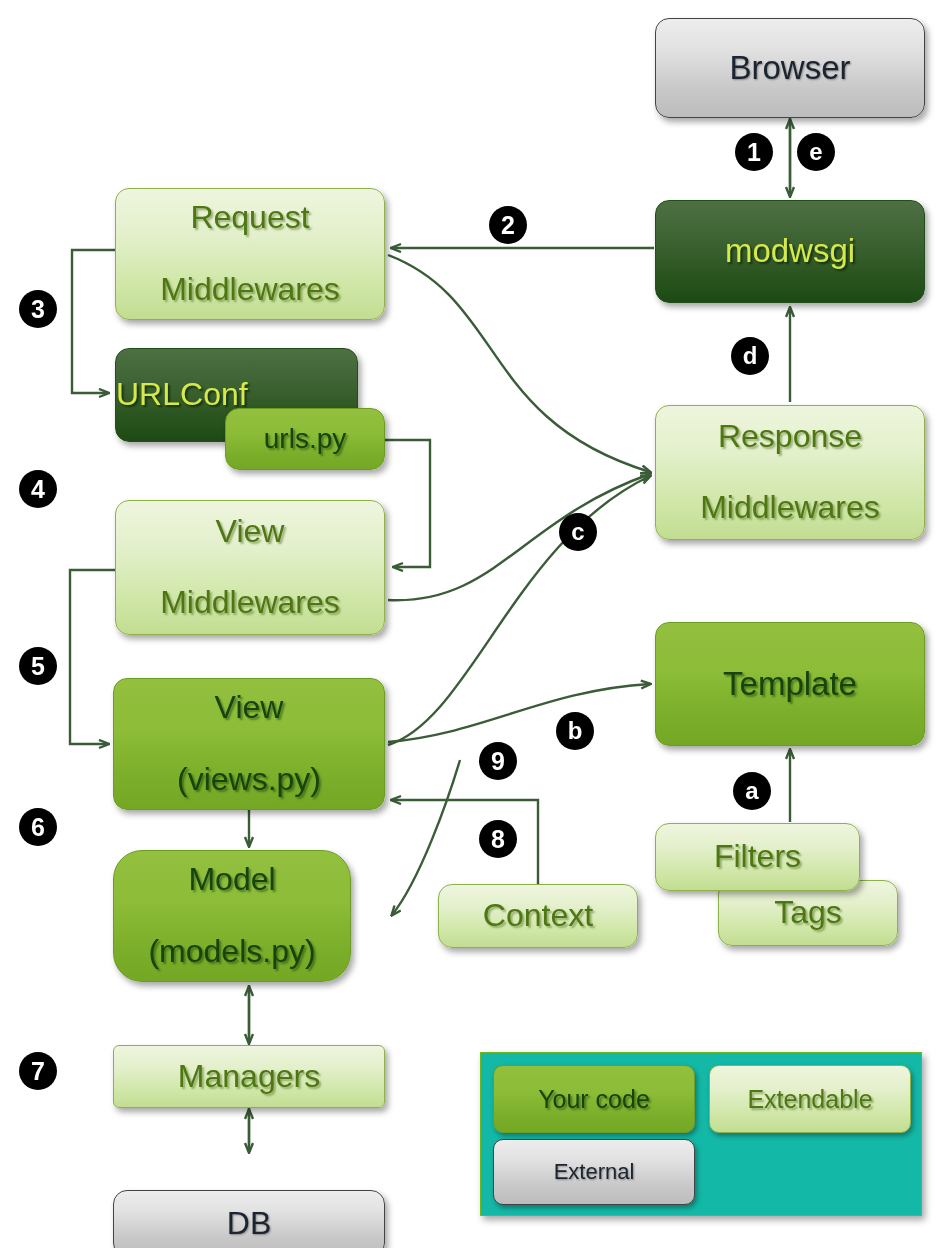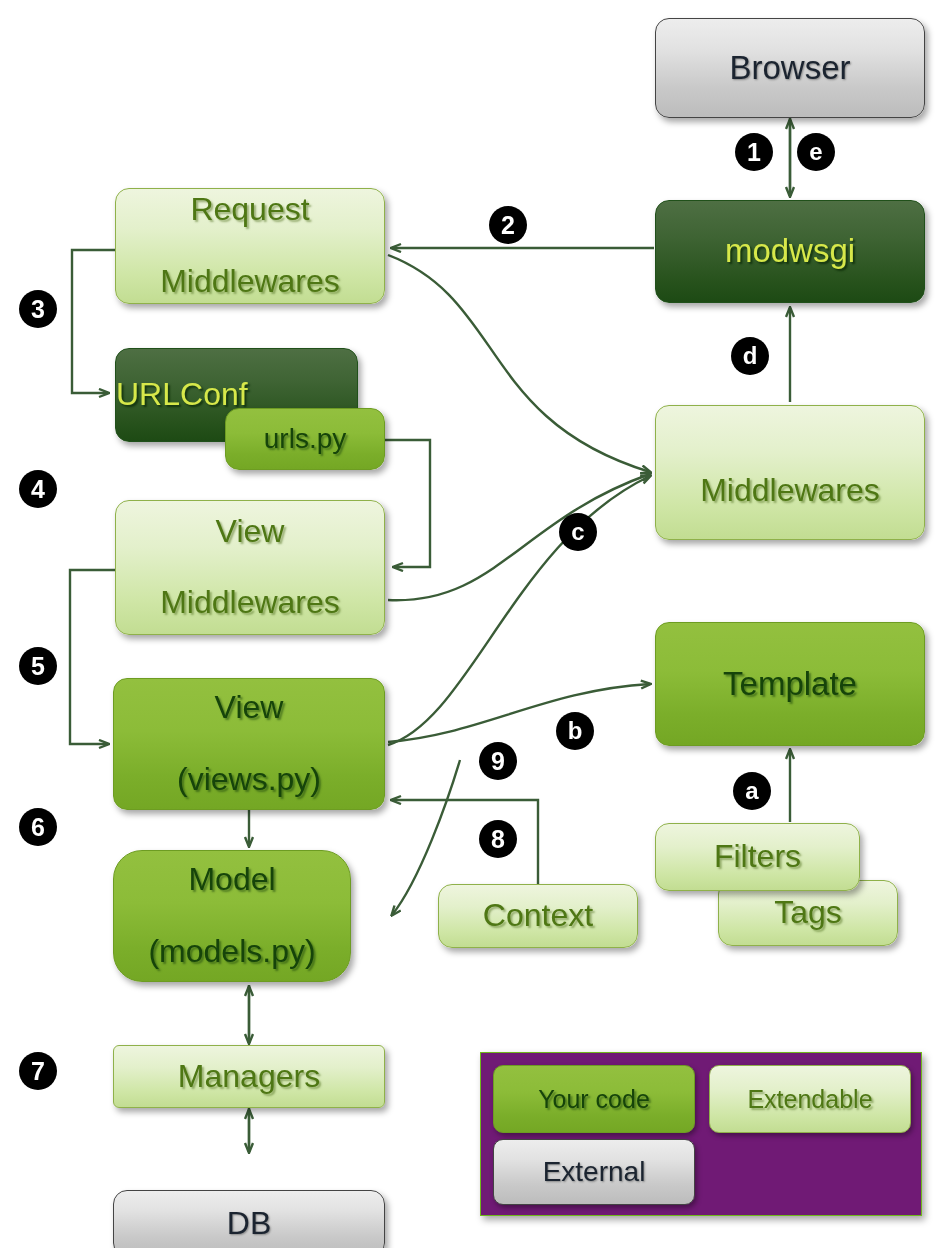--- a/index.html
+++ b/index.html
@@ -57,21 +57,21 @@
     font-weight:700;
     z-index:40;
     line-height:1;
     font-family:"Liberation Sans",sans-serif;
   }
   .badge.letter{font-size:24px;}
 
   
   #legend{
     position:absolute;
-    background:#701a75;
+    background:#14b8a6;
     border:1px solid #6fb81b;
     box-shadow:3px 4px 7px rgba(0,0,0,0.35);
     z-index:6;
   }
   #legend .node{box-shadow:2px 3px 5px rgba(0,0,0,0.35);border-radius:10px;}
 
   svg#wires{position:absolute;left:0;top:0;width:950px;height:1248px;z-index:2;}
   svg#wires path, svg#wires line{fill:none;stroke:#3a5c37;stroke-width:2.4;}
 </style>
 </head>
@@ -123,21 +123,21 @@
   </svg>
 
   <div class="node v-django" style="left:655px;top:200px;width:270px;height:103px;font-size:33px;">
     <span>modwsgi</span>
   </div>
 
   <div class="node v-external" style="left:655px;top:18px;width:270px;height:100px;font-size:33px;">
     <span>Browser</span>
   </div>
 
-  <div class="node v-extendable" style="left:115px;top:188px;width:270px;height:116px;font-size:32px;">
+  <div class="node v-extendable" style="left:115px;top:188px;width:270px;height:132px;font-size:32px;">
     <span>
       <span>Request</span><br>
       <span>Middlewares</span>
     </span>
   </div>
 
   <div class="node v-django" style="left:115px;top:348px;width:243px;height:94px;font-size:32px;justify-content:flex-start;z-index:5;">
     <span style="text-align:left;">URLConf</span>
   </div>
 
@@ -169,21 +169,21 @@
   <div class="node v-extendable" style="left:113px;top:1045px;width:272px;height:63px;font-size:32px;border-radius:6px;">
     <span>Managers</span>
   </div>
 
   <div class="node v-external" style="left:113px;top:1153px;width:272px;height:67px;font-size:32px;margin-top:37px;">
     <span>DB</span>
   </div>
 
   <div class="node v-extendable" style="left:655px;top:405px;width:270px;height:135px;font-size:32px;">
     <span>
-      <br>
+      <span>Response</span><br>
       <span>Middlewares</span>
     </span>
   </div>
 
   <div class="node v-yourcode" style="left:655px;top:622px;width:270px;height:124px;font-size:33px;">
     <span>Template</span>
   </div>
 
   <div class="node v-extendable" style="left:655px;top:823px;width:205px;height:68px;font-size:32px;z-index:7;">
     <span>Filters</span>
@@ -243,19 +243,19 @@
   <div id="legend" style="left:480px;top:1052px;width:440px;height:162px;">
 
     <div class="node v-yourcode" style="left:12px;top:12px;width:202px;height:68px;font-size:25px;">
       <span>Your code</span>
     </div>
 
     <div class="node v-extendable" style="left:228px;top:12px;width:202px;height:68px;font-size:25px;">
       <span>Extendable</span>
     </div>
 
-    <div class="node v-external" style="left:12px;top:86px;width:202px;height:66px;font-size:28px;">
+    <div class="node v-external" style="left:12px;top:86px;width:202px;height:66px;font-size:22px;">
       <span>External</span>
     </div>
 
   </div>
 
 </div>
 
 </body></html>

